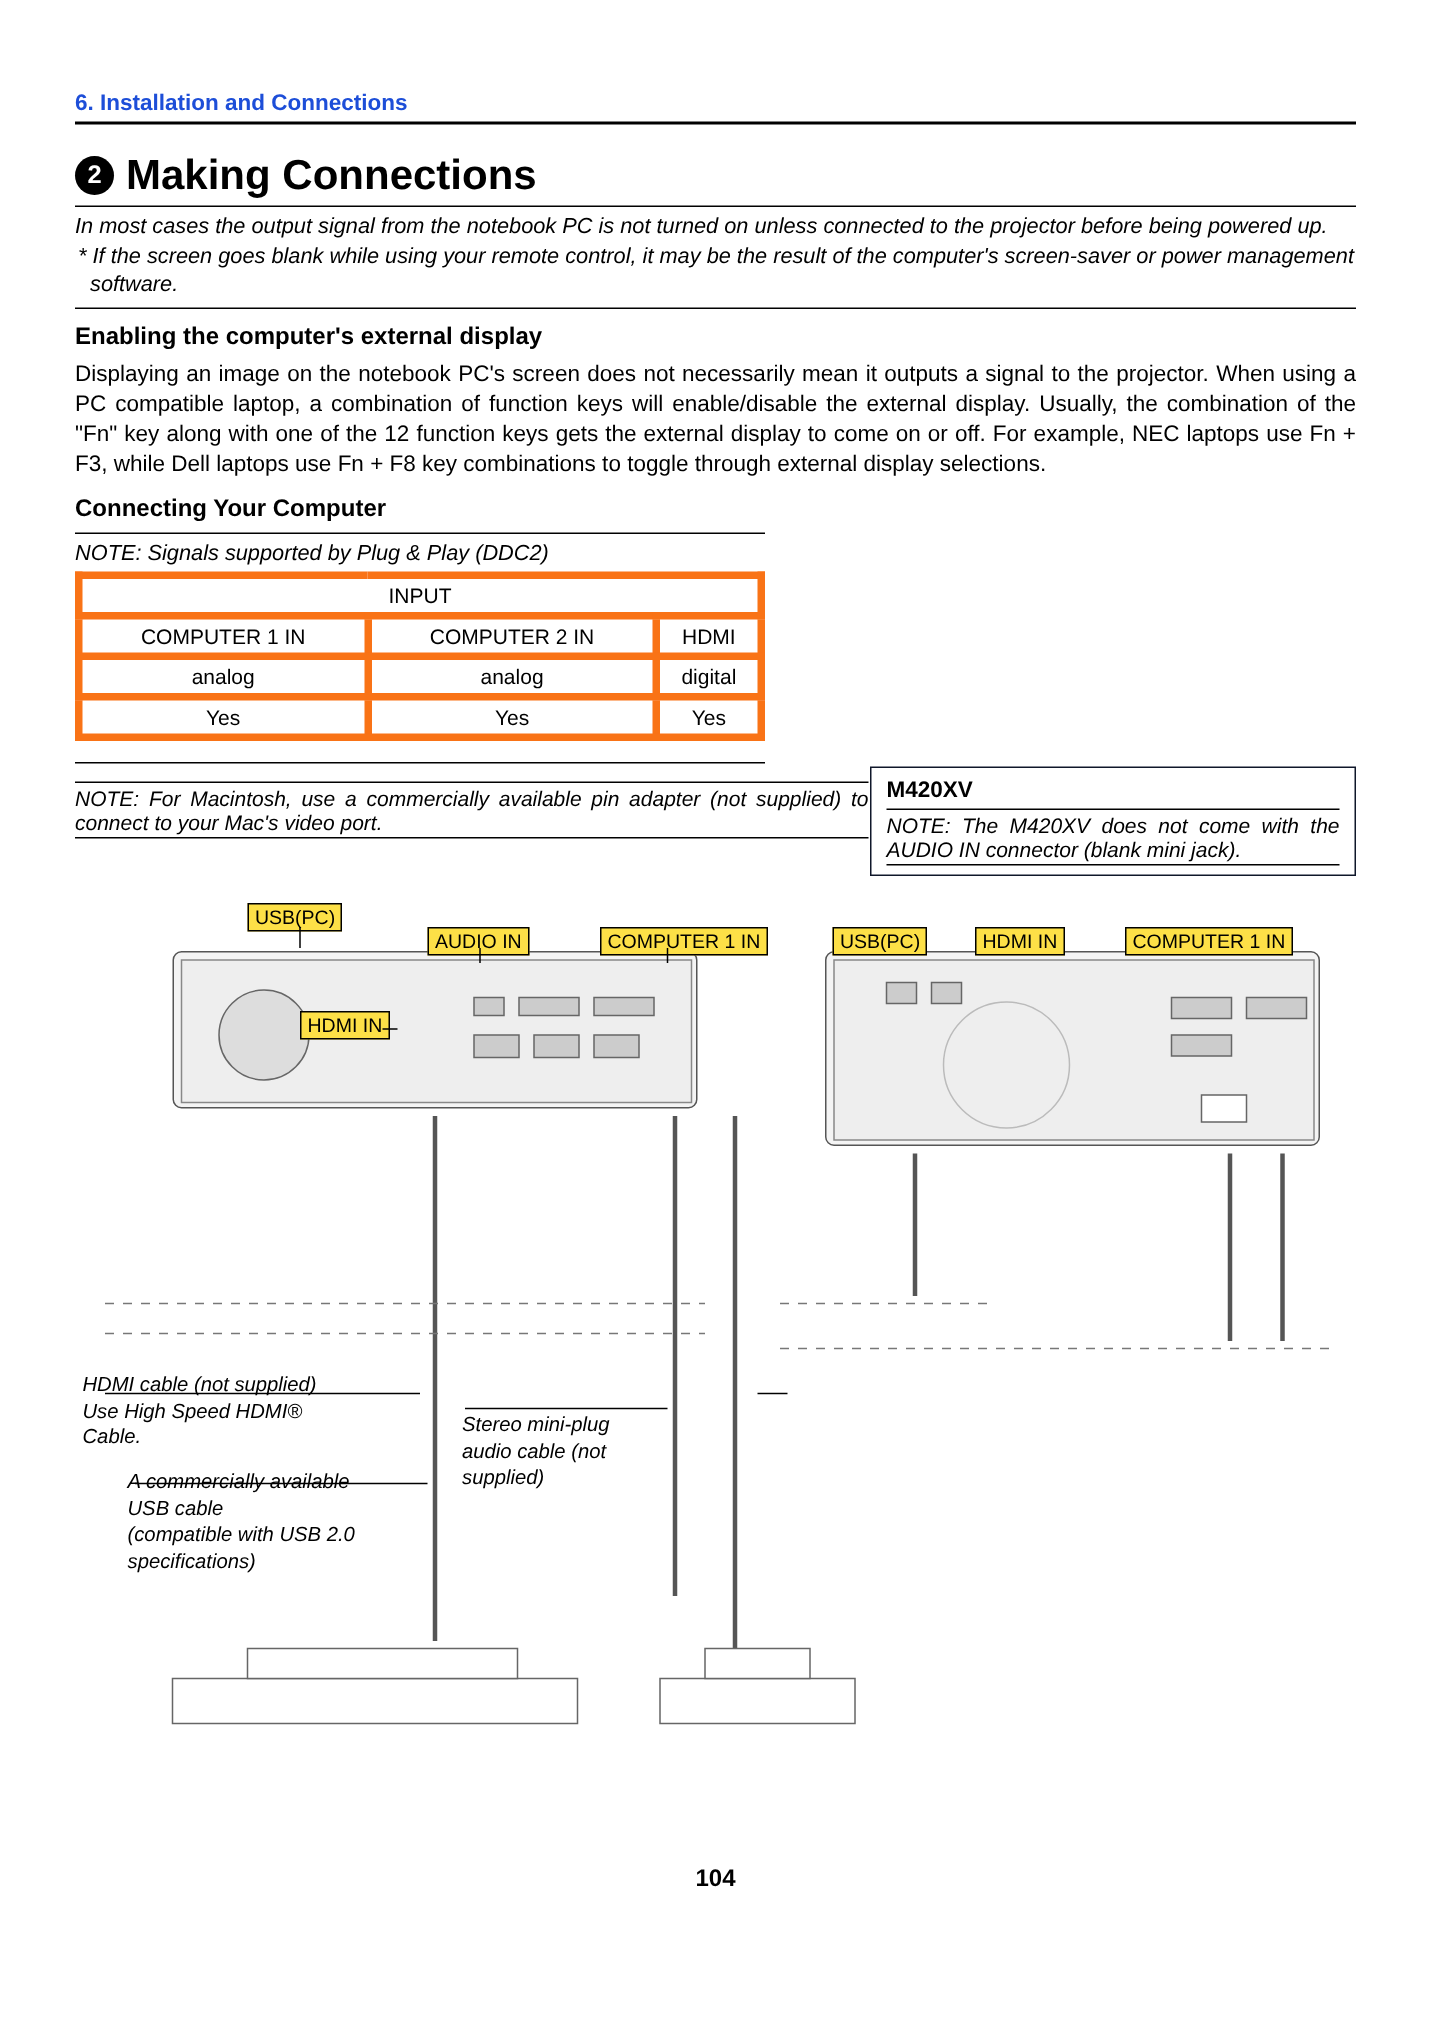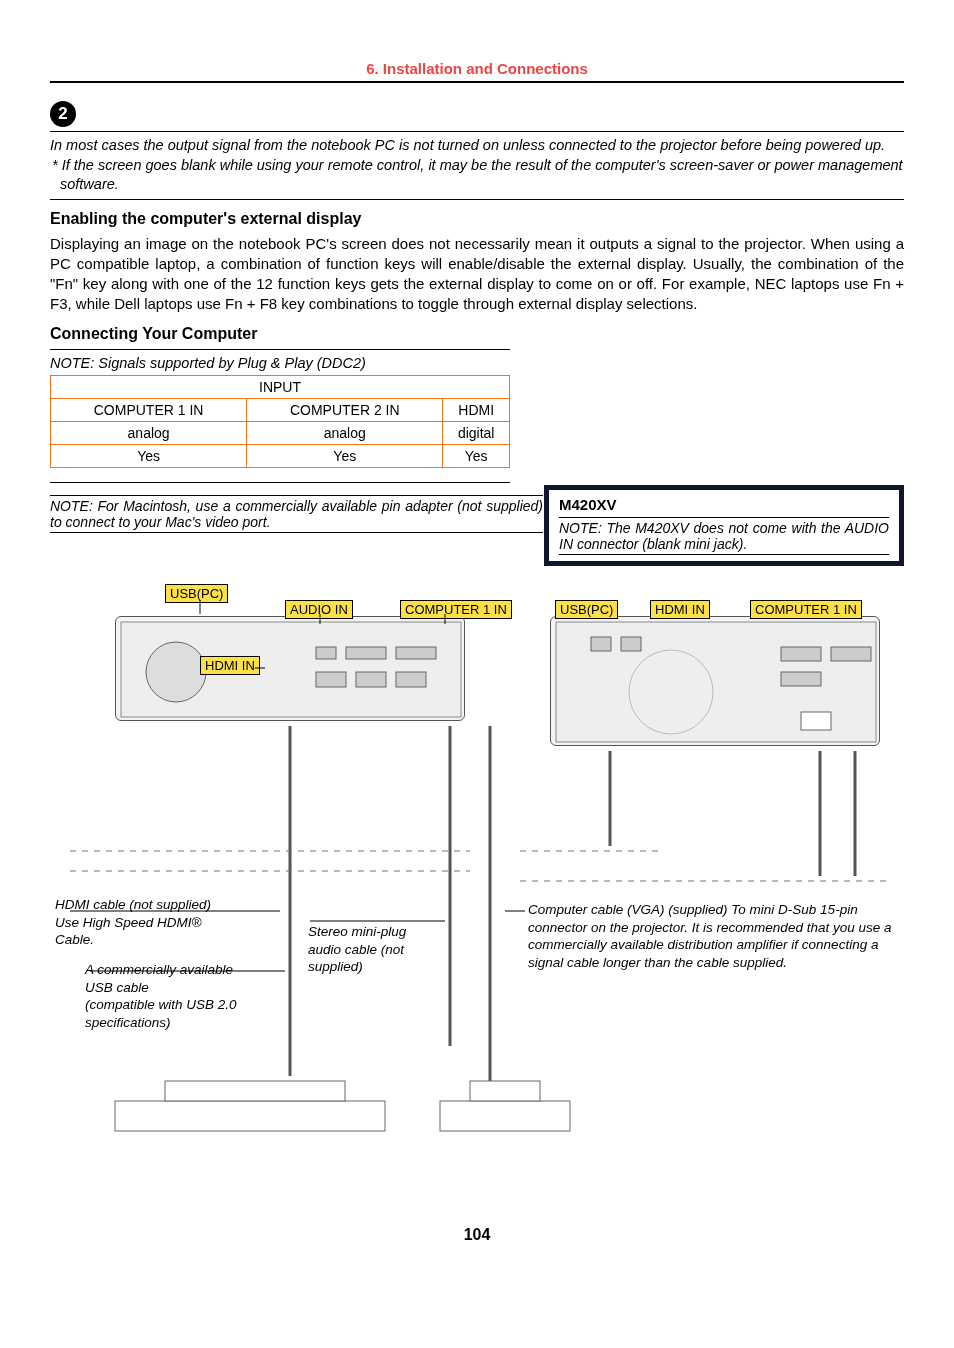--- a/index.html
+++ b/index.html
@@ -6,22 +6,22 @@
   body {
     font-family: Arial, Helvetica, sans-serif;
     background: #fff;
     color: #000;
     width: 954px;
     margin: 0 auto;
     padding: 60px 50px 40px 50px;
     font-size: 14px;
   }
   .section-header {
-    text-align: center;
-    color: #ef4444;
+    text-align: left;
+    color: #1d4ed8;
     font-weight: bold;
     font-size: 15px;
     border-bottom: 2px solid #000;
     padding-bottom: 4px;
     margin-bottom: 18px;
   }
   .main-title {
     font-weight: 900;
     font-size: 28px;
     margin-bottom: 4px;
@@ -66,33 +66,33 @@
     border-bottom: 1px solid #000;
     padding: 2px 0;
     margin: 10px 0 6px 0;
   }
   table.input-table {
     border-collapse: collapse;
     width: 460px;
     margin-bottom: 14px;
   }
   table.input-table td, table.input-table th {
-    border: 1px solid #f97316;
+    border: 5px solid #f97316;
     text-align: center;
     font-size: 14px;
     padding: 3px 0;
     font-weight: normal;
   }
   .two-col {
     display: flex;
     gap: 1px;
     align-items: flex-start;
   }
   .left-col { flex: 1; }
-  .right-col { width: 360px; border: 5px solid #0f172a; padding: 6px 10px; }
+  .right-col { width: 324px; border: 1px solid #0f172a; padding: 6px 10px; }
   .right-col .model { font-weight: bold; font-size: 15px; margin-bottom: 4px; }
   .right-col .mnote { font-style: italic; font-size: 14px; border-top:1px solid #000; border-bottom:1px solid #000; padding:2px 0; text-align: justify;}
   .diagram-area { position: relative; margin-top: 10px; height: 620px; }
   .label-box {
     position: absolute;
     border: 1px solid #000;
     background: #fde047;
     font-size: 13px;
     padding: 1px 4px;
     white-space: nowrap;
@@ -116,20 +116,21 @@
   }
   .hr-short { border:0; border-top:1px solid #000; width:460px; margin:2px 0; }
 </style>
 </head>
 <body>
 
 <div class="section-header">6. Installation and Connections</div>
 
 <div class="main-title">
   <span class="circle-number">2</span>
+  <span>Making Connections</span>
 </div>
 
 <hr class="hr">
 <div class="note-block">
   <div>In most cases the output signal from the notebook PC is not turned on unless connected to the projector before being powered up.</div>
   <div style="padding-left:10px;text-indent:-8px;">* If the screen goes blank while using your remote control, it may be the result of the computer's screen-saver or power management software.</div>
 </div>
 <hr class="hr">
 
 <div class="sub-heading">Enabling the computer's external display</div>
@@ -244,18 +245,16 @@
   <div class="italic-callout" style="left:5px; top:320px; width:200px; white-space:pre-line;">HDMI cable (not supplied)
 Use High Speed HDMI®
 Cable.</div>
   <div class="italic-callout" style="left:35px; top:385px; width:200px; white-space:pre-line;">A commercially available
 USB cable
 (compatible with USB 2.0
 specifications)</div>
   <div class="italic-callout" style="left:258px; top:347px; width:130px; white-space:pre-line;">Stereo mini-plug
 audio cable (not
 supplied)</div>
-  <div class="italic-callout" style="left:478px; top:325px; width:370px;">Computer cable (VGA) (supplied)
-To mini D-Sub 15-pin connector on the projector. It is recommended that you use a commercially available distribution amplifier if connecting a signal cable longer than the cable supplied.</div>
 
 </div>
 
 <div class="page-num">104</div>
 
 </body></html>

